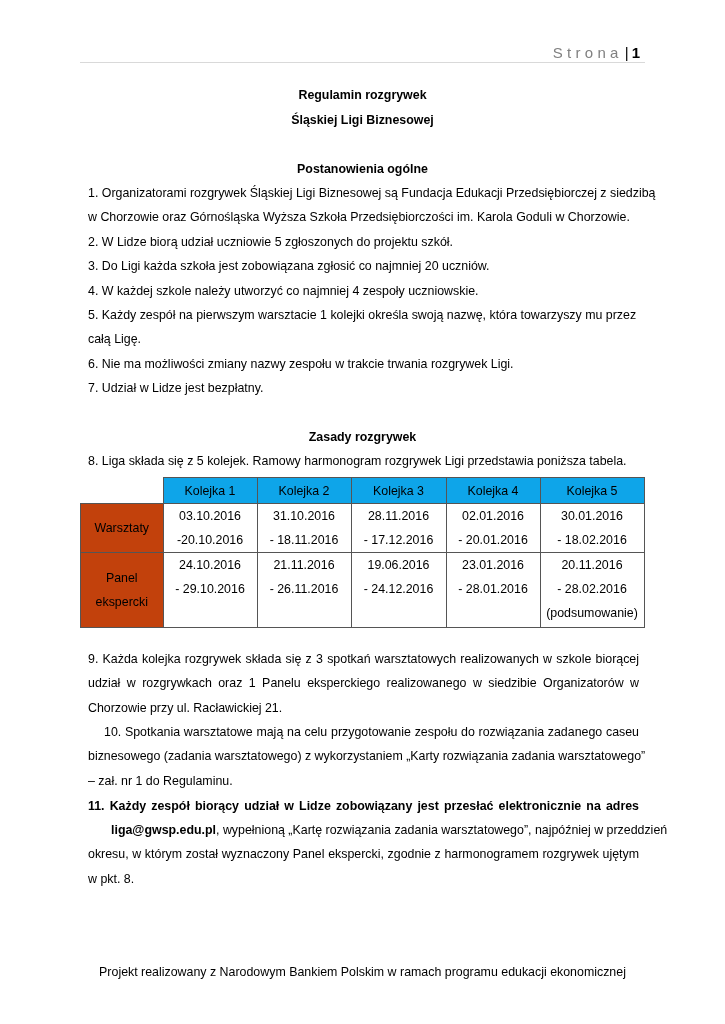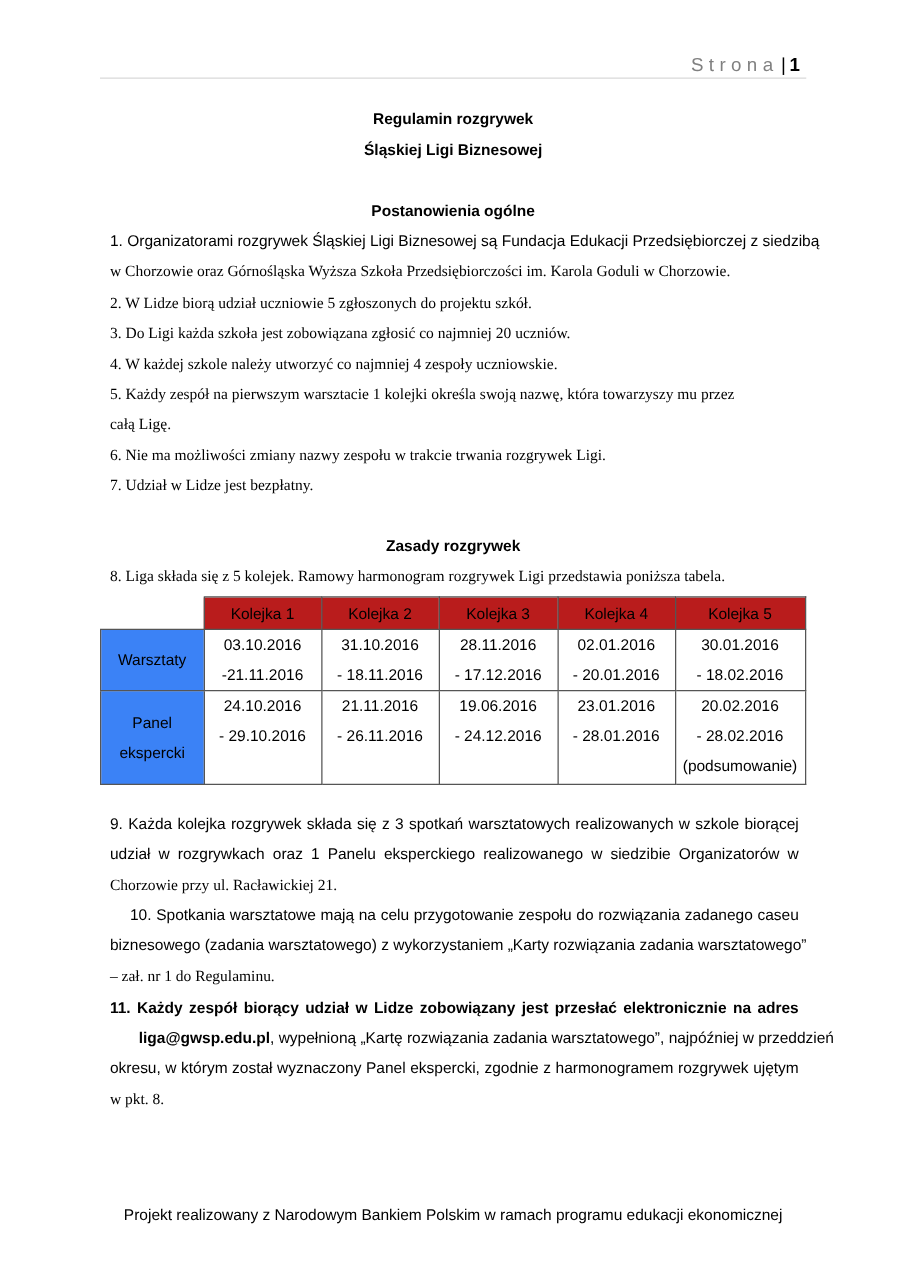--- a/index.html
+++ b/index.html
@@ -3,27 +3,27 @@
 <meta charset="utf-8">
 <style>
   html, body { margin: 0; padding: 0; background: #ffffff; }
   body { width: 725px; height: 1024px; position: relative; overflow: hidden;
          font-family: "Liberation Sans", sans-serif; color: #000; font-size: 12.4px; }
   .page-header { position: absolute; top: 44px; right: 85px; font-size: 15px; color: #808080; letter-spacing: 4.3px; }
   .page-header .bar { color: #000; letter-spacing: 0; margin-left: 2px; }
   .page-header .num { color: #000; font-weight: bold; letter-spacing: 0; margin-left: 3px; }
   .header-rule { position: absolute; top: 62px; left: 80px; width: 565px; height: 1px; background: #d9d9d9; }
   .center-bold { position: absolute; left: 80px; width: 565px; text-align: center; font-weight: bold; }
-  .line { position: absolute; left: 88px; white-space: nowrap; font-family: Liberation Serif, serif; }
+  .line { position: absolute; left: 88px; white-space: nowrap; }
   .justify { position: absolute; left: 88px; width: 551px; text-align: justify; text-align-last: justify; white-space: nowrap; }
   table.schedule { position: absolute; left: 80px; top: 477px; border-collapse: collapse; font-size: 12.4px; }
   table.schedule td { border: 1px solid #555; text-align: center; vertical-align: top; padding: 0; line-height: 24px; }
   table.schedule td.empty { border-top: none; border-left: none; background: #fff; }
-  table.schedule td.hdr { background: #b91c1c; height: 25px; vertical-align: middle; }
-  table.schedule td.rowhdr { background: #3b82f6; vertical-align: middle; }
+  table.schedule td.hdr { background: #0ea5e9; height: 25px; vertical-align: middle; }
+  table.schedule td.rowhdr { background: #c2410c; vertical-align: middle; }
   .footer { position: absolute; top: 965px; left: 80px; width: 565px; text-align: center; font-size: 12.4px; }
   .email { font-weight: bold; margin-left: 23px; }
 </style>
 </head>
 <body>
 
 <div class="page-header">
   <span>Strona</span><span class="bar">|</span><span class="num">1</span>
 </div>
 <div class="header-rule"></div>
@@ -55,21 +55,21 @@
     <td class="hdr" style="width:94px">Kolejka 3</td>
     <td class="hdr" style="width:93px">Kolejka 4</td>
     <td class="hdr" style="width:103px">Kolejka 5</td>
   </tr>
   <tr style="height:48px">
     <td class="rowhdr">
           <div>Warsztaty</div>
         </td>
     <td>
           <div>03.10.2016</div>
-          <div>-21.11.2016</div>
+          <div>-20.10.2016</div>
         </td>
     <td>
           <div>31.10.2016</div>
           <div>- 18.11.2016</div>
         </td>
     <td>
           <div>28.11.2016</div>
           <div>- 17.12.2016</div>
         </td>
     <td>
@@ -96,21 +96,21 @@
         </td>
     <td>
           <div>19.06.2016</div>
           <div>- 24.12.2016</div>
         </td>
     <td>
           <div>23.01.2016</div>
           <div>- 28.01.2016</div>
         </td>
     <td>
-          <div>20.02.2016</div>
+          <div>20.11.2016</div>
           <div>- 28.02.2016</div>
           <div>(podsumowanie)</div>
         </td>
   </tr>
 </tbody>
   </table>
 
 <div class="justify" style="top:652px"><span style="white-space: nowrap;">9. Każda kolejka rozgrywek składa się z 3 spotkań warsztatowych realizowanych w szkole biorącej</span></div>
 <div class="justify" style="top:676px"><span style="white-space: nowrap;">udział w rozgrywkach oraz 1 Panelu eksperckiego realizowanego w siedzibie Organizatorów w</span></div>
 <div class="line" style="top:701px">Chorzowie przy ul. Racławickiej 21.</div>

